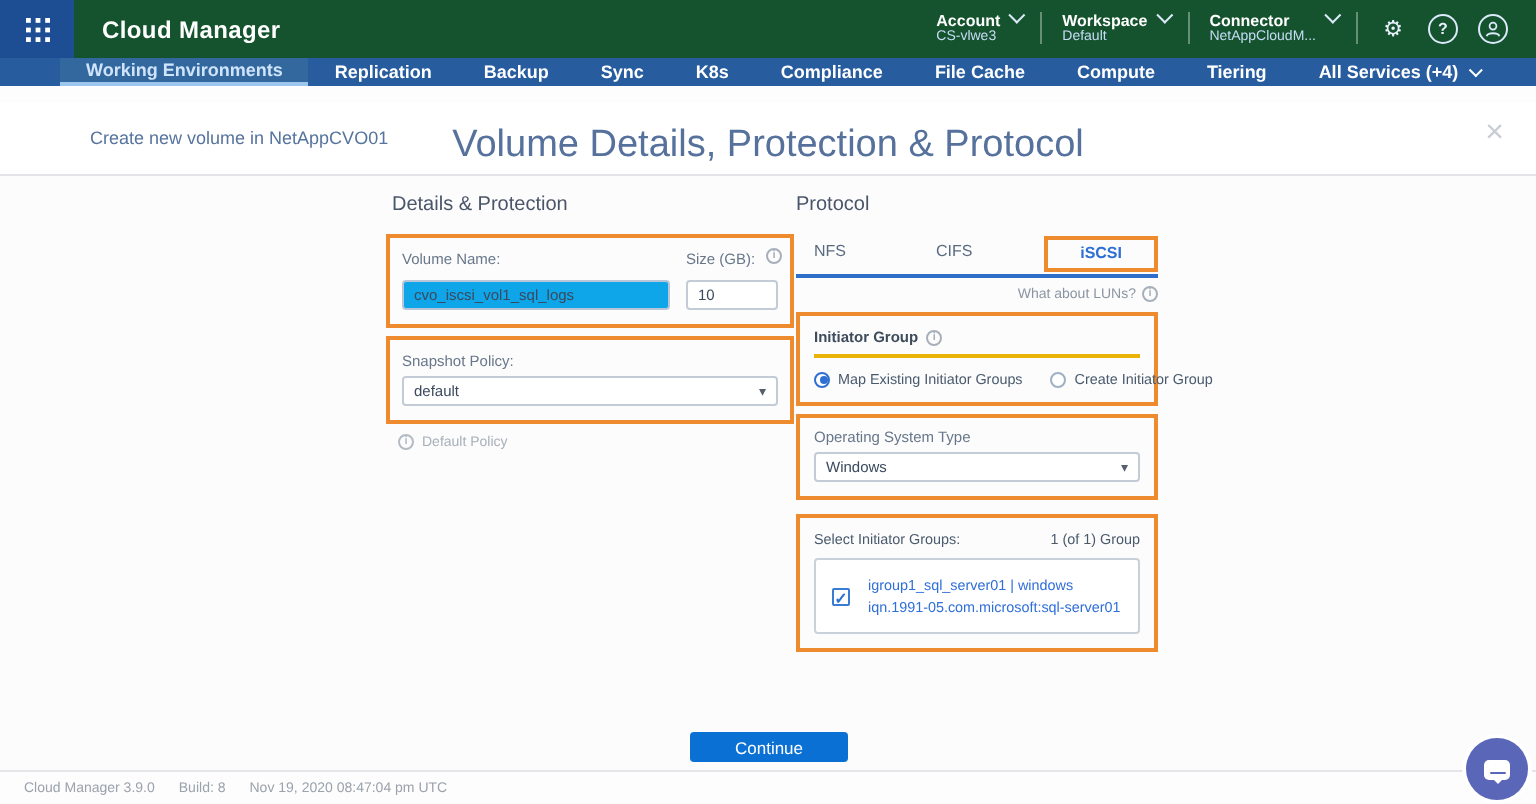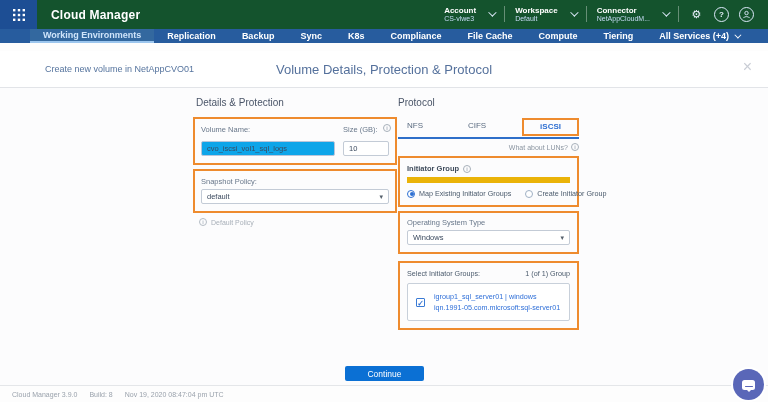--- a/index.html
+++ b/index.html
@@ -5,39 +5,39 @@
   * { margin:0; padding:0; box-sizing:border-box; }
   html,body { width:768px; height:402px; }
   body { font-family:"Liberation Sans", sans-serif; background:#fff; overflow:hidden; }
   .stage { position:relative; width:768px; height:402px; background:#fdfdfd; }
 
   
   .appbar { position:absolute; top:0; left:0; right:0; height:29px; background:#14532d; display:flex; align-items:center; }
   .launcher { width:37px; height:29px; background:#1d4e94; display:flex; align-items:center; justify-content:center; flex:0 0 auto; cursor:pointer; }
   .app-title { color:#fff; font-size:12px; font-weight:bold; margin-left:14px; letter-spacing:.2px; }
   .appbar-right { margin-left:auto; display:flex; align-items:center; gap:10px; padding-right:14px; }
-  .ctx-block { display:flex; align-items:center; gap:12px; cursor:pointer; }
+  .ctx-block { display:flex; gap:4px; cursor:pointer; }
   .ctx-text { display:flex; flex-direction:column; line-height:1.15; }
   .ctx-label { color:#fff; font-size:8px; font-weight:bold; }
   .ctx-value { color:#c7dcf6; font-size:7px; max-width:62px; white-space:nowrap; overflow:hidden; }
   .chev { width:6px; height:6px; border-right:1.5px solid #dce9fa; border-bottom:1.5px solid #dce9fa; transform:rotate(45deg) translateY(-2px); }
   .vdiv { width:1px; height:16px; background:rgba(255,255,255,.35); }
   .topicon { width:15px; height:15px; border-radius:50%; color:#e8f1fc; display:flex; align-items:center; justify-content:center; font-size:11px; cursor:pointer; }
   .topicon.ring { border:1px solid #dce9fa; font-size:8px; font-weight:bold; }
 
   
   .navbar { position:absolute; top:29px; left:0; right:0; height:14px; background:#275c9e; display:flex; align-items:stretch; padding-left:30px; }
   .navtab { display:flex; align-items:center; padding:0 13px; color:#fff; font-size:9px; font-weight:bold; cursor:pointer; white-space:nowrap; }
   .navtab.active { background:#33689f; color:#cfe4fa; border-bottom:2px solid #9cc6ee; }
   .navtab .chev { border-color:#fff; width:5px; height:5px; margin-left:5px; }
 
   
   .wizhead { position:absolute; top:51px; left:0; right:0; height:37px; background:#fff; border-bottom:1px solid #e2e4e8; box-shadow:0 1px 2px rgba(0,0,0,.04); }
   .breadcrumb { position:absolute; left:45px; top:13px; font-size:9px; color:#56749e; }
-  .wiztitle { position:absolute; left:0; right:0; top:11px; text-align:center; font-size:13px; color:#55719c; }
+  .wiztitle { position:absolute; left:0; right:0; top:11px; text-align:center; font-size:19px; color:#55719c; }
   .wizclose { position:absolute; right:16px; top:8px; font-size:16px; color:#c9cdd5; cursor:pointer; line-height:1; }
 
   
   .content { position:absolute; top:88px; left:0; right:0; bottom:17px; background:#fcfcfd; }
   .col-heading { font-size:10px; color:#4a5568; }
 
   .obox { border:2px solid #ee8b2e; background:transparent; }
 
   .field-label { font-size:7.5px; color:#68778a; margin-bottom:3px; display:block; }
   .tinput { height:15px; border:1px solid #c3cbd6; border-radius:2px; background:#fff; font-size:7.5px; color:#3b4a5f; padding:0 5px; font-family:"Liberation Sans",sans-serif; width:100%; }
@@ -56,21 +56,21 @@
 
   
   .rightcol { position:absolute; left:398px; top:9px; width:181px; }
   .ptabs { margin-top:10px; display:flex; border-bottom:2px solid #2e6fc9;gap:28px; }
   .ptab { flex:1; text-align:center; font-size:8px; color:#5a6b80; padding:3px 0 5px; cursor:pointer; }
   .ptab-wrap { flex:1; display:flex; justify-content:center; }
   .ptab.active { color:#2e6fd2; font-weight:bold; }
   .iscsi-obox { border:2px solid #ee8b2e; padding:1px 10px 2px; margin-bottom:1px; }
   .luns { text-align:right; font-size:7px; color:#8b95a1; margin-top:4px; display:flex; justify-content:flex-end; align-items:center; gap:3px; }
   .box-ig { margin-top:5px; padding:6px 7px 7px; }
-  .ig-title { font-size:7.5px; font-weight:bold; color:#3f4c5c; display:flex; align-items:center; gap:4px; padding-bottom:4px; border-bottom:6px solid #eab308; }
+  .ig-title { font-size:7.5px; font-weight:bold; color:#3f4c5c; display:flex; align-items:center; gap:4px; padding-bottom:4px; border-bottom:2px solid #eab308; }
   .radio-row { display:flex; align-items:center; gap:14px; margin-top:6px; }
   .radio-item { display:flex; align-items:center; gap:4px; cursor:pointer; }
   .radio { width:8px; height:8px; border-radius:50%; border:1px solid #9fb0c4; background:#fff; position:relative; flex:0 0 auto; }
   .radio.checked { border-color:#2e6fd2; }
   .radio.checked::after { content:""; position:absolute; left:1.5px; top:1.5px; width:4px; height:4px; border-radius:50%; background:#2e6fd2; }
   .radio-label { font-size:7.2px; color:#4a5a6c; white-space:nowrap; }
   .box-os { margin-top:4px; padding:5px 7px 7px; }
   .box-sel { margin-top:7px; padding:6px 7px 7px; }
   .sel-head { display:flex; justify-content:space-between; font-size:7.2px; color:#4a5a6c; margin-bottom:5px; }
   .ig-listbox { border:1px solid #c8d0da; border-radius:2px; background:#fff; padding:7px 8px; display:flex; gap:9px; align-items:center; }

